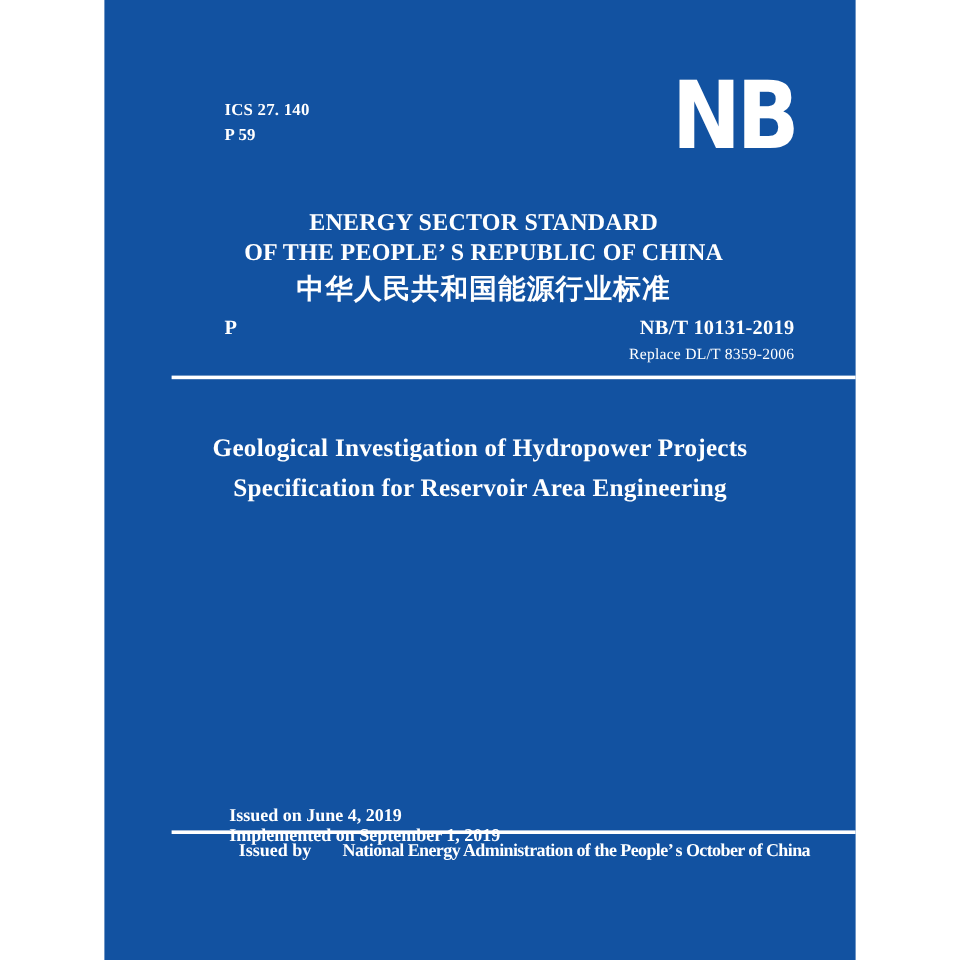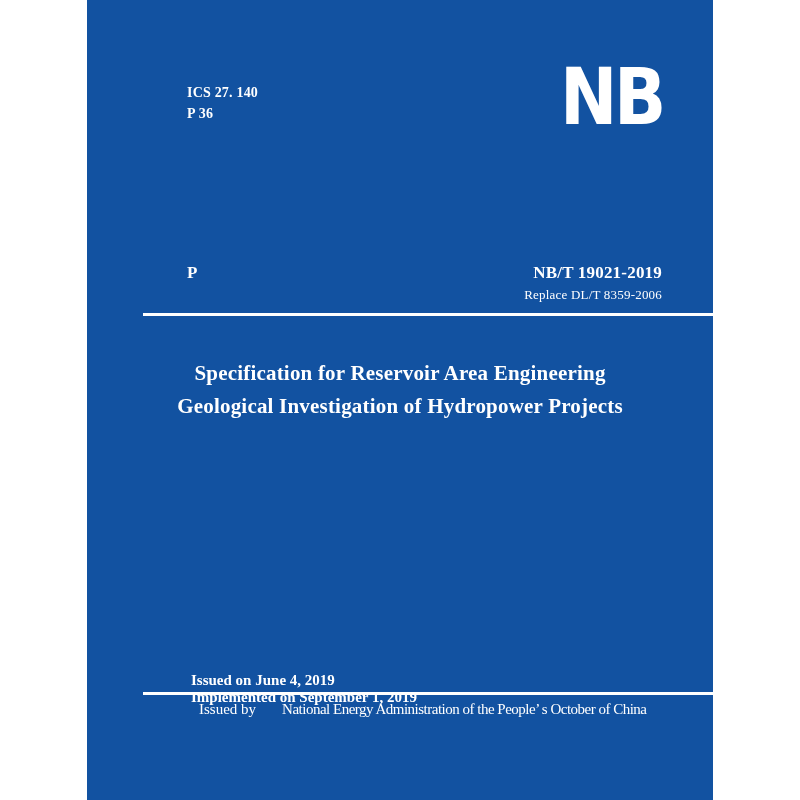--- a/index.html
+++ b/index.html
@@ -66,50 +66,55 @@
   .title-cn{font-size:29px;font-weight:bold;line-height:36px;margin-top:7px;letter-spacing:2px;}
   
   .dates-row{
     position:absolute;left:104px;right:48px;top:672px;
     display:flex;justify-content:space-between;align-items:baseline;
     font-size:15px;font-weight:bold;flex-direction:column;
   }
   .issuedby-row{
     position:absolute;left:112px;right:20px;top:701px;
     display:flex;align-items:center;
-    font-size:15px;font-weight:normal;white-space:nowrap;
+    font-size:15px;font-weight:bold;white-space:nowrap;
   }
   .issuedby-label{margin-right:26px;}
   .issuedby-value{letter-spacing:-.5px;}
 </style>
 </head>
 <body>
 
 <div class="page">
   <div class="cover">
 
     <div class="ics-block">
       <div>ICS 27. 140</div>
-      <div>P 36</div>
+      <div>P 59</div>
     </div>
 
     <div class="nb-logo">NB</div>
 
+    <div class="org-block">
+      <div class="org-line-en">ENERGY SECTOR STANDARD</div>
+      <div class="org-line-en">OF THE PEOPLE’ S REPUBLIC OF CHINA</div>
+      <div class="org-line-cn">中华人民共和国能源行业标准</div>
+    </div>
 
     <div class="std-row">
       <span class="doc-class">P</span>
-      <span class="std-number">NB/T 19021-2019</span>
+      <span class="std-number">NB/T 10131-2019</span>
     </div>
     <div class="replaces">Replace DL/T 8359-2006</div>
 
     <div class="rule rule-top"></div>
 
     <div class="title-block">
+      <div class="title-en">Geological Investigation of Hydropower Projects</div>
       <div class="title-en">Specification for Reservoir Area Engineering</div>
-      <div class="title-en">Geological Investigation of Hydropower Projects</div>
     </div>
 
     <div class="dates-row">
       <span>Issued on June 4, 2019</span>
       <span>Implemented on September 1, 2019</span>
     </div>
 
     <div class="rule rule-bottom"></div>
 
     <div class="issuedby-row">

